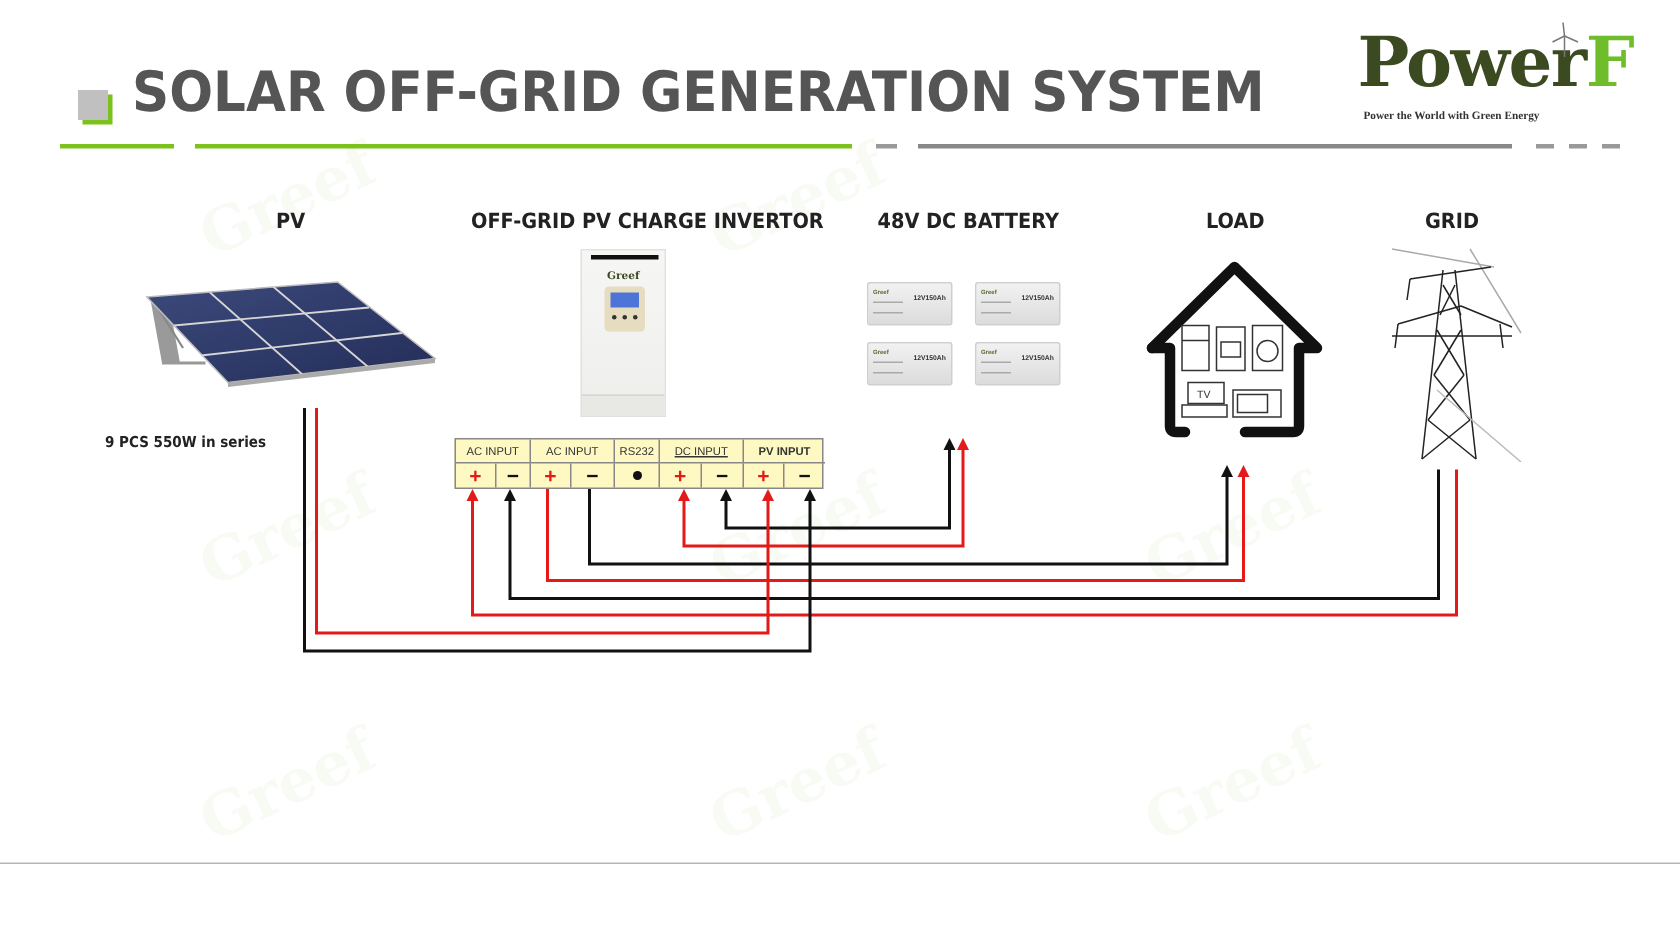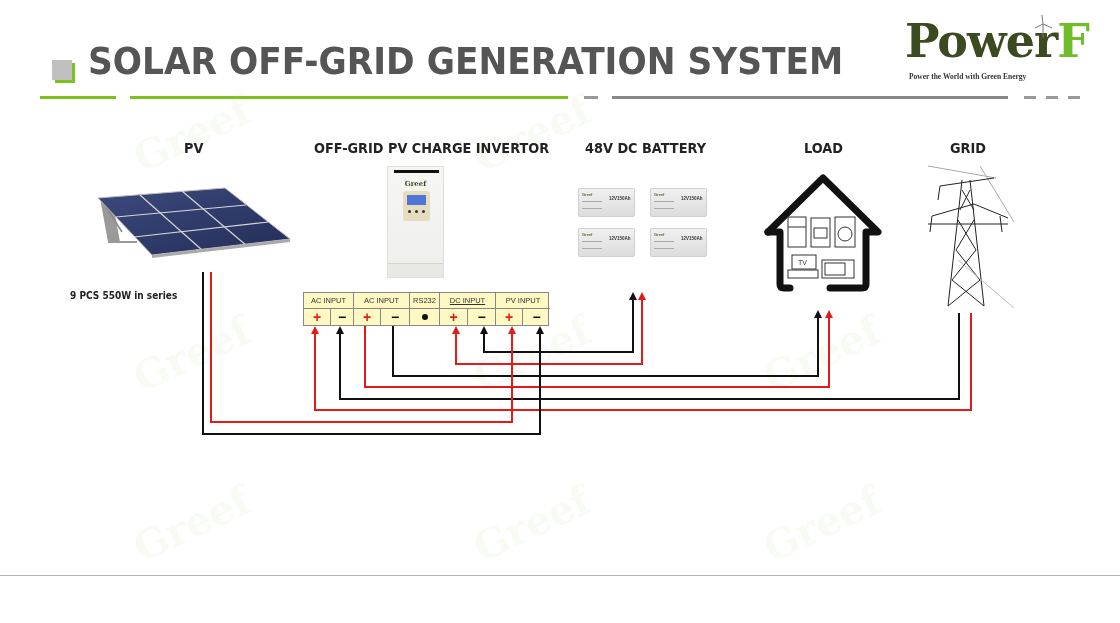--- a/index.html
+++ b/index.html
@@ -14,21 +14,21 @@
   .logo-tag { left: 909px; top: 72px; font-family: Liberation Serif, serif; font-weight: bold; font-size: 7.5px; color: #333; white-space: nowrap; }
   .section-label { font-family: "DejaVu Sans", sans-serif; font-weight: bold; font-size: 14px; color: #222; white-space: nowrap; transform: scaleX(0.92); transform-origin: left top; }
   .note { left: 70px; top: 290px; font-family: "DejaVu Sans", sans-serif; font-weight: bold; font-size: 10px; color: #222; white-space: nowrap; transform: scaleX(0.9); transform-origin: left top; }
   .terminal-strip { left: 303px; top: 292px; width: 246px; height: 34px; border: 1px solid #888; display: grid; grid-template-columns: 27px 23px 27px 29px 30px 28px 28px 27px 27px; grid-template-rows: 16px 16px; background: #fef9c3; }
   .cell { border-right: 1px solid #888; border-bottom: 1px solid #888; font-size: 8px; color: #333; display: flex; align-items: center; justify-content: center; white-space: nowrap; }
   .cell.hdr { font-size: 7.5px; }
   .cell.plus { color: #e41a1a; font-weight: bold; font-size: 14px; border-bottom: none; }
   .cell.minus { color: #111; font-weight: bold; font-size: 14px; border-bottom: none; }
   .cell.dot { border-bottom: none; }
   .cell.dot span { width: 6px; height: 6px; background: #111; border-radius: 50%; display: block; }
-  .cell:last-child, .cell.lastcol { border-right: none; }
+  .cell:last-child, .cell.lastcol { border-right: none; font-weight: bold; }
   .inverter { left: 387px; top: 166px; width: 57px; height: 112px; background: linear-gradient(#f6f6f4, #eeeeec); border: 1px solid #e0e0dc; }
   .inverter .top-bar { position: absolute; left: 6px; top: 3px; width: 45px; height: 3px; background: #111; }
   .inverter .brand { position: absolute; left: 0; right: 0; top: 12px; text-align: center; font-family: "DejaVu Serif", serif; font-weight: bold; font-size: 7px; color: #3b4a20; }
   .inverter .panel { position: absolute; left: 15px; top: 24px; width: 27px; height: 30px; background: #e6dcc0; border-radius: 3px; }
   .inverter .lcd { position: absolute; left: 4px; top: 4px; width: 19px; height: 10px; background: #4d74d6; }
   .inverter .btns { position: absolute; left: 5px; top: 19px; width: 17px; display: flex; justify-content: space-between; }
   .inverter .btns i { width: 3px; height: 3px; background: #333; border-radius: 50%; display: block; }
   .inverter .foot { position: absolute; left: 0; right: 0; bottom: 0; height: 14px; background: #e8e8e5; border-top: 1px solid #d5d5d0; }
   .battery { width: 57px; height: 29px; background: linear-gradient(#f1f1f1, #dcdcdc); border: 1px solid #cfcfcf; border-radius: 2px; }
   .battery .lbl { position: absolute; left: 30px; top: 7px; font-size: 4.5px; font-weight: bold; color: #333; }

